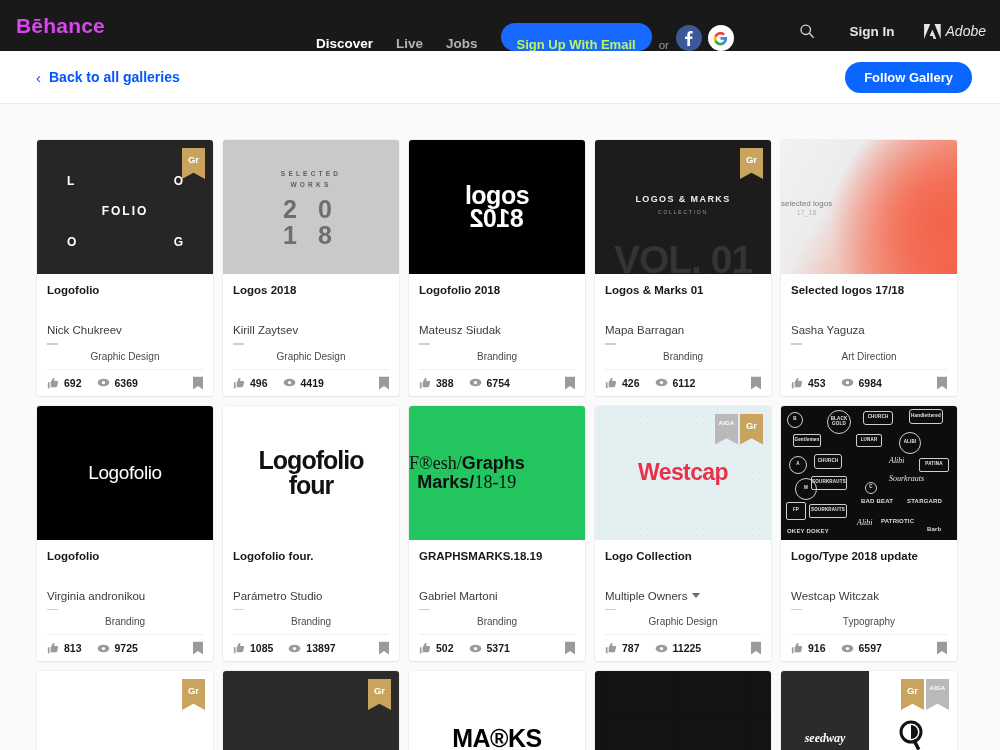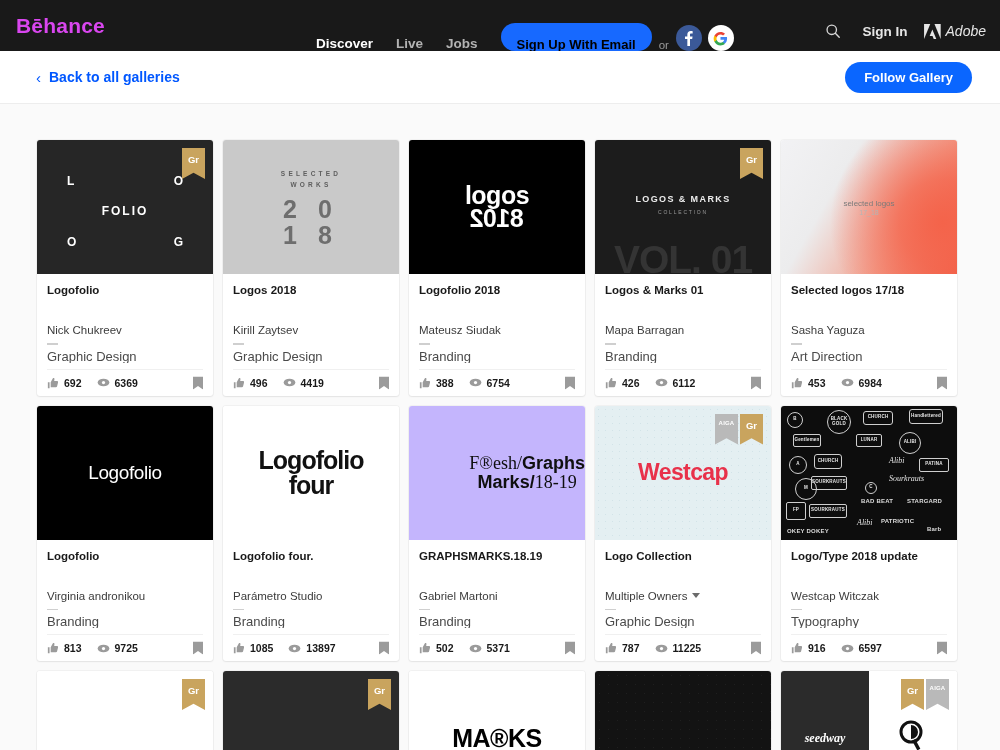--- a/index.html
+++ b/index.html
@@ -27,37 +27,37 @@
   .nav-center {
     position: absolute; left: 316px; top: 0; height: 51px;
     display: flex; align-items: flex-end; gap: 0;
   }
   .nav-link {
     color: #b3b3b3; font-size: 13.5px; font-weight: bold;
     margin-right: 23px; cursor: pointer; white-space: nowrap;
   }
   .nav-link.active { color: #ffffff; }
   .signup-btn {
-    background: #1769ff; color: #000000;
+    background: #1769ff; color: #bef264;
     font-size: 13px; font-weight: bold;
     border: none; border-radius: 18px;
     padding: 8px 16px; height: 28px; line-height: 28px;
     cursor: pointer; white-space: nowrap;
   }
   .or-text { color: #9b9b9b; font-size: 11.5px; margin: 0 7px; }
   .social-circle {
     width: 26px; height: 26px; border-radius: 50%;
     display: flex; align-items: center; justify-content: center;
     cursor: pointer; margin-right: 6px;
   }
   .fb { background: #3b5998; }
   .gg { background: #ffffff; }
   .nav-right {
     position: absolute; right: 14px; top: 0; height: 62px;
-    display: flex; align-items: center; gap: 0;
+    display: flex; align-items: center; gap: 13px;
   }
   .search-ico { margin-right: 22px; cursor: pointer; display: flex; }
   .signin-link {
     color: #e6e6e6; font-size: 13.5px; font-weight: bold;
     margin-right: 16px; cursor: pointer; white-space: nowrap;
   }
   .adobe-wrap { display: flex; align-items: center; cursor: pointer; font-style: italic; }
   .adobe-text { color: #e6e6e6; font-size: 14px; margin-left: 5px; }
 
   
@@ -121,22 +121,22 @@
     border-left: 4px solid transparent;
     border-right: 4px solid transparent;
     border-top: 5px solid #6b6b6b;
     display: inline-block;
   }
   .c-dash {
     width: 11px; height: 1.5px; background: #cfcfcf;
     margin: 6px 0 5px 0;
   }
   .c-field {
-    font-size: 13px; color: #4a4a4a; line-height: 13px;
-    white-space: nowrap; overflow: hidden; text-overflow: ellipsis;
+    font-size: 10px; color: #4a4a4a; line-height: 13px;
+    white-space: nowrap; overflow: hidden; text-overflow: ellipsis; text-align: center;
   }
   .stats {
     margin: 6px 10px 0 10px;
     border-top: 1px solid #f0f0f0;
     height: 27px;
     display: flex; align-items: center;
     position: relative;
   }
   .stat {
     display: flex; align-items: center;
@@ -209,41 +209,41 @@
   .lm-vol {
     position: absolute; bottom: -8px; left: 0; right: 0; text-align: center;
     color: #343434; font-size: 39px; font-weight: bold; letter-spacing: -1px;
   }
   
   .art-gradient {
     width: 100%; height: 100%; position: relative;
     background:
       radial-gradient(circle at 92% 62%, #f4634a 0%, rgba(244,99,74,0.75) 24%, rgba(244,99,74,0) 62%),
       linear-gradient(120deg, #f2f2f4 0%, #ececed 32%, #f2a492 68%, #f0604a 100%);
-    display: flex; align-items: center; justify-content: center;
+    display: flex; align-items: center; 
   }
   .grad-txt { text-align: center; }
   .grad-t1 { font-size: 8px; color: #7a7a7a; }
   .grad-t2 { font-size: 7px; color: #b4b4b4; margin-top: 1px; }
   
   .art-black-logofolio {
     background: #000; width: 100%; height: 100%;
     display: flex; align-items: center; justify-content: center;
   }
   .bl-txt { color: #fff; font-size: 19px; letter-spacing: -0.4px; }
   
   .art-lffour {
     background: #fff; width: 100%; height: 100%;
     display: flex; align-items: center; justify-content: center;
   }
   .lf4 { text-align: center; color: #111; font-weight: bold; font-size: 25px; line-height: 25px; letter-spacing: -1px; }
   
   .art-fresh {
-    background: #c4b5fd; width: 100%; height: 100%;
-    display: flex; align-items: center; justify-content: flex-end;
+    background: #22c55e; width: 100%; height: 100%;
+    display: flex; align-items: center; justify-content: flex-start;
   }
   .fr-wrap { text-align: center; color: #0f0f0f; line-height: 19px; }
   .fr-l1 { font-size: 18px; }
   .fr-thin { font-family: "Liberation Serif", serif; }
   .fr-bold { font-weight: bold; }
   
   .art-westcap {
     width: 100%; height: 100%;
     background-color: #e4eff2;
     background-image: radial-gradient(#d2e3e8 0.7px, transparent 0.7px);

